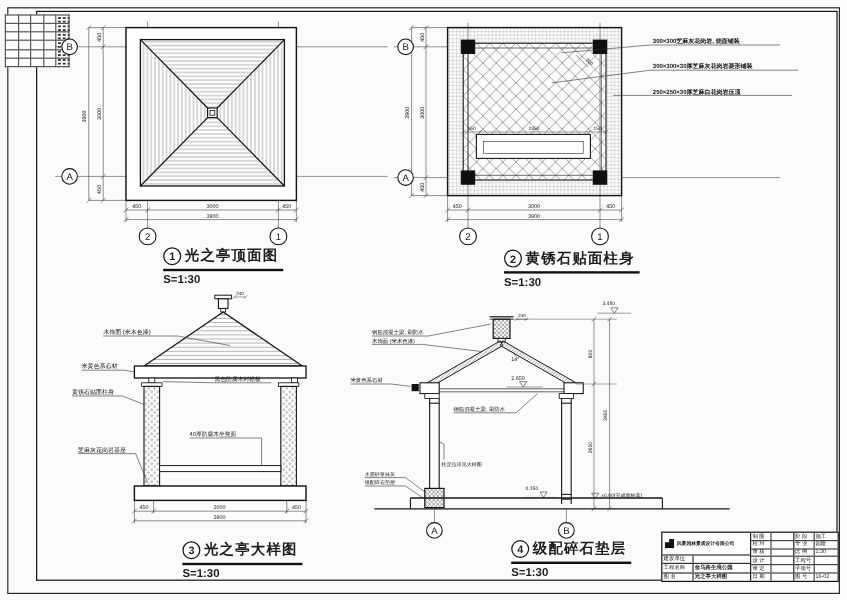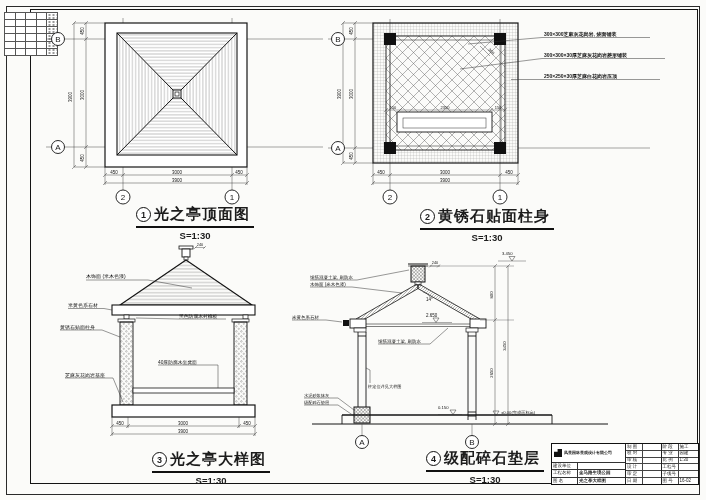--- a/index.html
+++ b/index.html
@@ -15,22 +15,22 @@
   
   .rev{position:absolute;left:4px;top:12px;width:54px;height:44px;border-collapse:collapse;background:#fff;}
   .rev td{border:0.6px solid #555;width:10px;height:6px;padding:0;}
   .rev td.mark{background-image:radial-gradient(#333 35%,transparent 40%);background-size:4px 3px;}
   svg{position:absolute;overflow:visible;}
   text{fill:#161616;}
   .vtitle{position:absolute;}
   .vt-row{display:flex;align-items:center;gap:3px;border-bottom:2px solid #111;padding:0 4px 2px 0;}
   .vnum{width:13px;height:13px;min-width:13px;border:1.3px solid #111;border-radius:50%;
         display:flex;align-items:center;justify-content:center;font-size:9px;font-weight:bold;background:#fff;}
-  .vt-text{font-weight:bold;font-size:15px;letter-spacing:1px;white-space:nowrap;}
-  .vt-scale{text-align:center;font-size:9.5px;font-weight:bold;margin-top:2px;}
+  .vt-text{font-weight:bold;font-size:12px;letter-spacing:1px;white-space:nowrap;}
+  .vt-scale{text-align:left;font-size:9.5px;font-weight:bold;margin-top:2px;}
   
   .tblock{position:absolute;left:551px;top:443px;width:146px;height:40px;border:1.5px solid #111;
           display:flex;background:#fff;font-size:4.5px;line-height:1;}
   .tb-left{width:74px;border-right:0.8px solid #222;display:flex;flex-direction:column;}
   .tb-logo{height:16px;border-bottom:0.6px solid #333;display:flex;align-items:center;gap:2px;padding:1px 2px;}
   .logo-glyph{width:8px;height:8px;background:#111;clip-path:polygon(0 35%,45% 35%,45% 0,100% 0,100% 100%,0 100%);}
   .tb-co{font-size:4px;font-weight:bold;}
   .tb-row{flex:1;display:flex;border-bottom:0.6px solid #333;}
   .tb-row:last-child{border-bottom:none;}
   .tb-lab{width:24px;border-right:0.6px solid #333;display:flex;align-items:center;padding-left:1px;}

